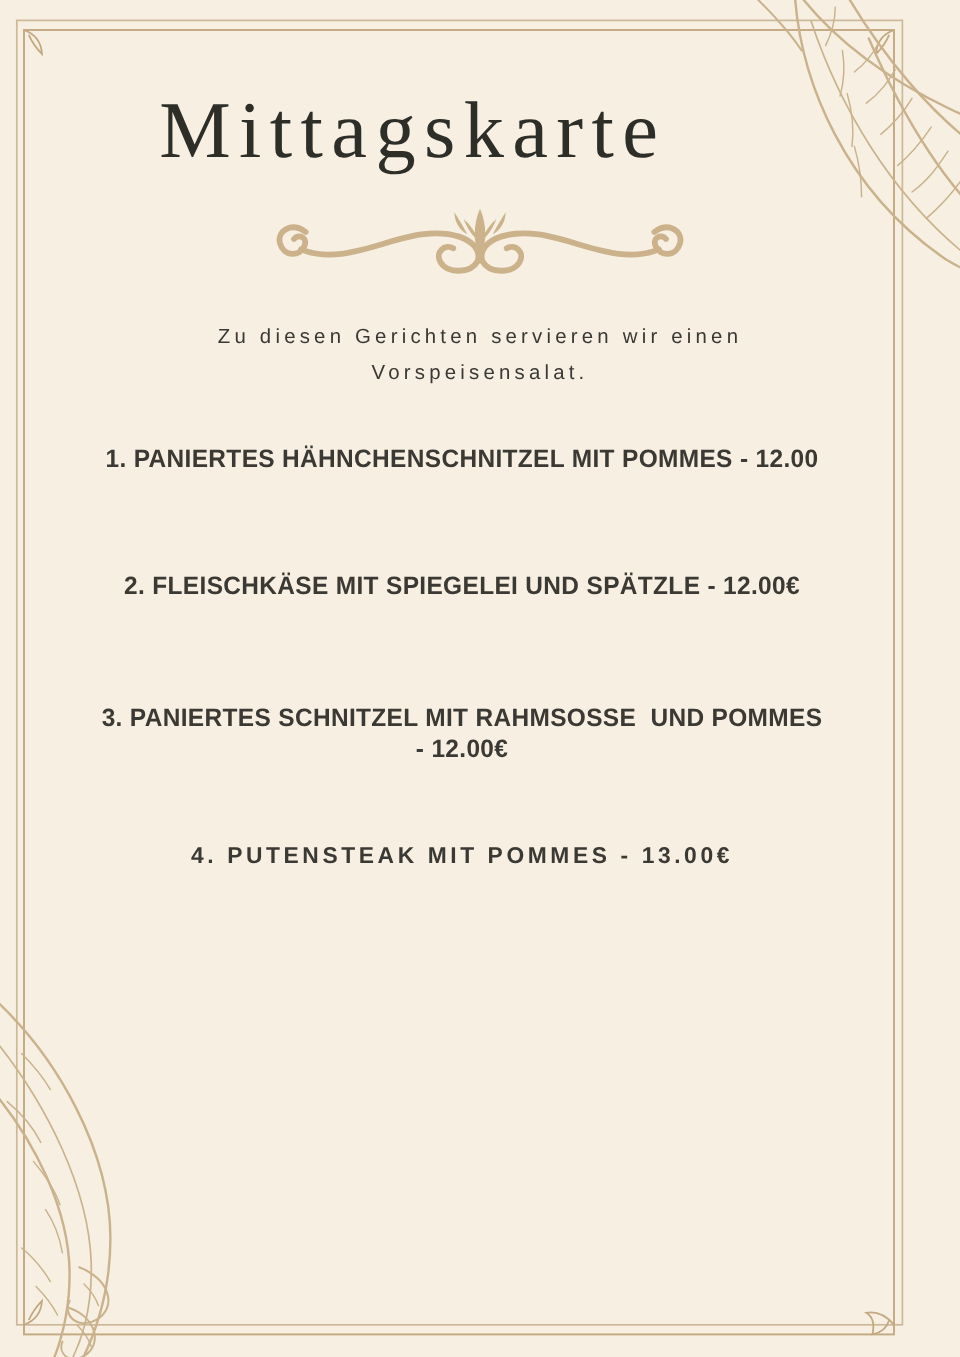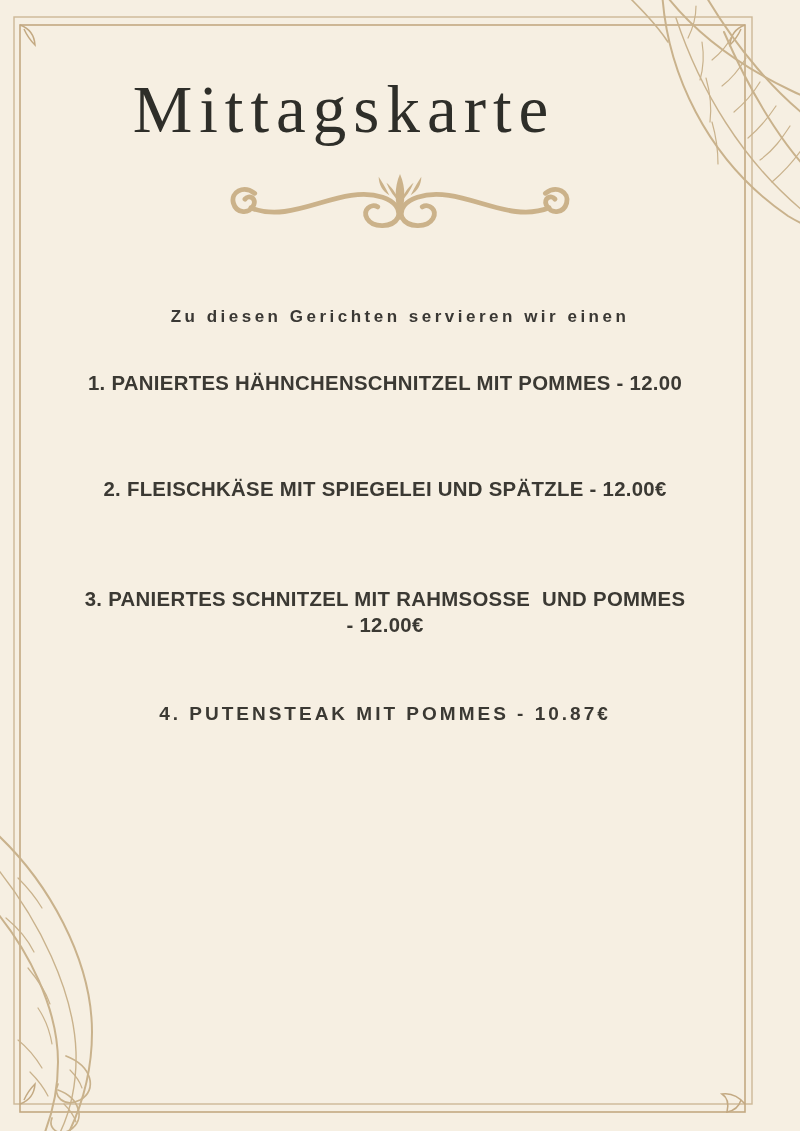--- a/index.html
+++ b/index.html
@@ -29,26 +29,25 @@
     line-height: 1;
   }
   .flourish {
     position: absolute; top: 172px; left: 50%;
     transform: translateX(-50%);
     width: 354px; height: 62px;
   }
   .intro {
     position: absolute; top: 266px; left: 40px; width: 720px;
     text-align: center;
-    font-weight: 700;
+    font-weight: 400;
     font-size: 17px;
     letter-spacing: 3.5px;
     line-height: 1.75;
     color: #3a3834;
-    margin-top: 36px;
   }
   .intro-line { display: block; white-space: pre-wrap; }
 
   .menu { position: absolute; top: 0; left: 5px; width: 760px; }
   .menu-item {
     position: absolute; left: 0; width: 100%;
     text-align: center;
     font-weight: 700;
     color: #3b3933;
   }
@@ -141,34 +140,35 @@
       <path d="M 180,2 C 174,16 174,30 180,48 C 186,30 186,16 180,2 Z"></path>
       <path d="M 166,11 C 169,19 174,26 180,31 C 176,22 171,15 166,11 Z"></path>
       <path d="M 194,11 C 191,19 186,26 180,31 C 184,22 189,15 194,11 Z"></path>
       <path d="M 158,5 C 158,13 162,20 169,24 C 165,16 161,10 158,5 Z"></path>
       <path d="M 202,5 C 202,13 198,20 191,24 C 195,16 199,10 202,5 Z"></path>
     </g>
   </svg>
 
   <div class="intro">
     <span class="intro-line">Zu diesen Gerichten servieren wir einen</span>
+    <span class="intro-line">Vorspeisensalat.</span>
   </div>
 
   <div class="menu">
     <div class="menu-item item-condensed pos-1">
       <span class="item-line">1. PANIERTES HÄHNCHENSCHNITZEL MIT POMMES - 12.00</span>
       <span class="item-line"></span>
     </div>
     <div class="menu-item item-condensed pos-2">
       <span class="item-line">2. FLEISCHKÄSE MIT SPIEGELEI UND SPÄTZLE - 12.00€</span>
       <span class="item-line"></span>
     </div>
     <div class="menu-item item-condensed pos-3">
       <span class="item-line">3. PANIERTES SCHNITZEL MIT RAHMSOSSE  UND POMMES</span>
       <span class="item-line">- 12.00€</span>
     </div>
     <div class="menu-item item-wide pos-4">
-      <span class="item-line">4. PUTENSTEAK MIT POMMES - 10.87€</span>
+      <span class="item-line">4. PUTENSTEAK MIT POMMES - 13.00€</span>
       <span class="item-line"></span>
     </div>
   </div>
 
 </div>
 
 </body></html>

